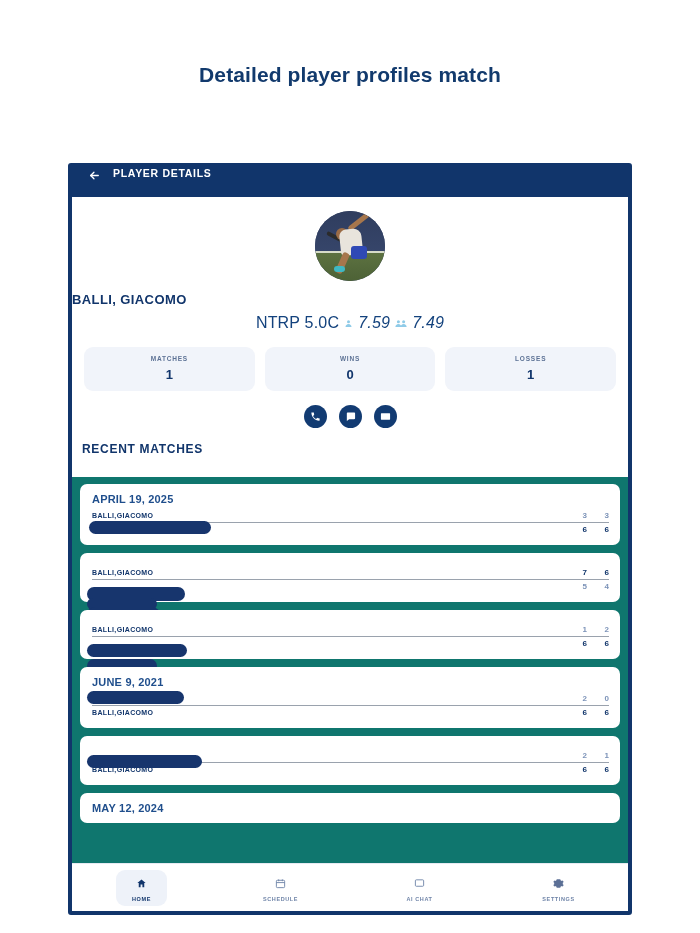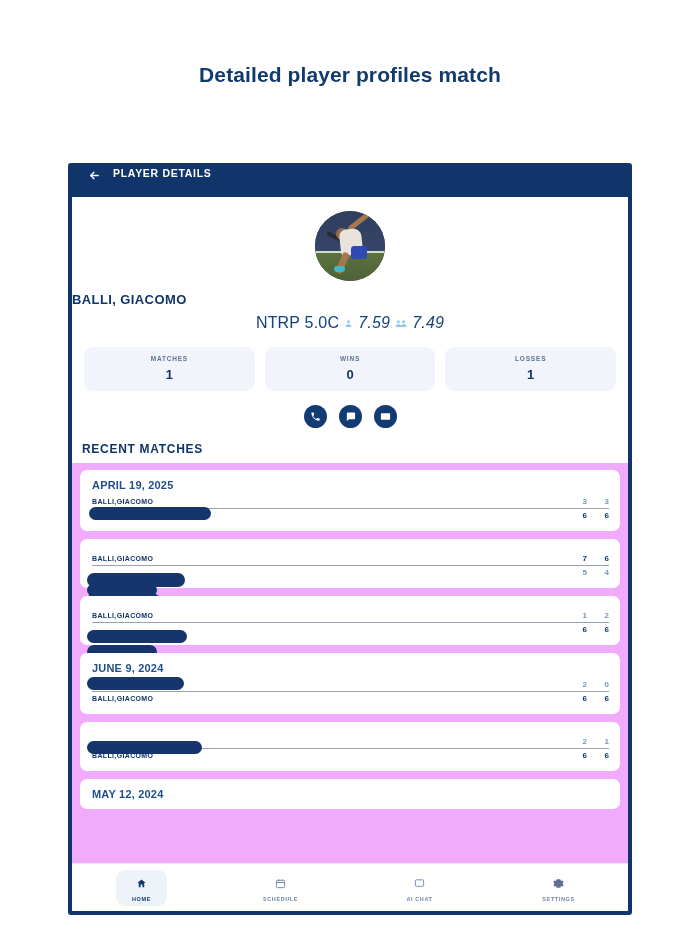--- a/index.html
+++ b/index.html
@@ -215,22 +215,22 @@
 
   
   .rm-label {
     color: #11356b;
     font-size: 12px;
     font-weight: bold;
     letter-spacing: 0.7px;
     padding: 14px 0 0 10px;
   }
   .matches {
-    background: #f0abfc;
-    margin-top: 7px;
+    background: #0f766e;
+    margin-top: 21px;
     padding: 7px 8px 0 8px;
     height: 415px;
     overflow: hidden;
   }
   .match {
     background: #ffffff;
     border-radius: 7px;
     padding: 9px 11px 9px 12px;
     margin-bottom: 8px;
     position: relative;
@@ -467,21 +467,21 @@
               <span class="sc strong">6</span>
             </span>
           </div>
         </div>
         <div class="redact" style="left:7px; top:34px; width:100px; height:13px;"></div>
         <div class="redact" style="left:7px; top:49px; width:70px; height:14px;"></div>
         <div class="redact" style="left:7px; top:58px; width:72px; height:14px;"></div>
       </div>
 
       <div class="match">
-        <div class="date">JUNE 9, 2024</div>
+        <div class="date">JUNE 9, 2021</div>
         <div class="rows">
           <div class="prow">
             <span class="pname"></span>
             <span class="scores">
               <span class="sc dim">2</span>
               <span class="sc dim">0</span>
             </span>
           </div>
           <div class="prow bottom">
             <span class="pname">BALLI,GIACOMO</span>

